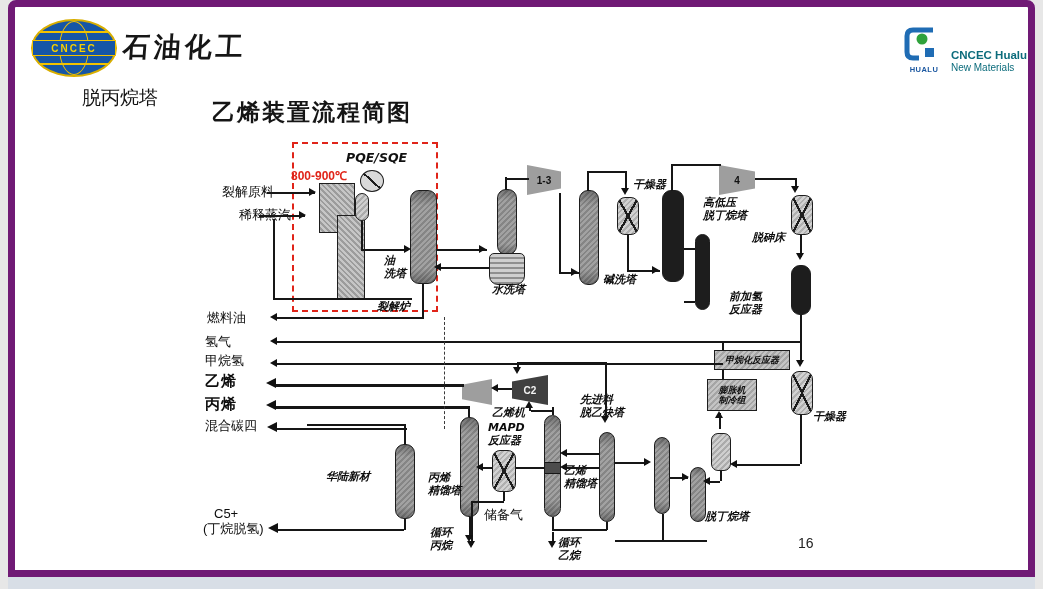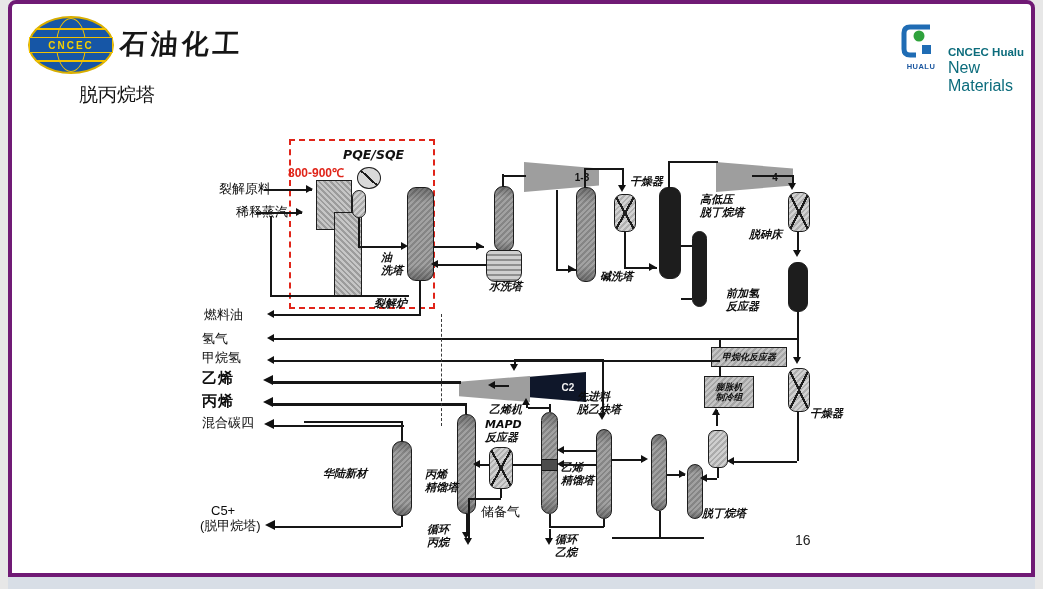--- a/index.html
+++ b/index.html
@@ -1,36 +1,36 @@
 <!DOCTYPE html>
 <html><head>
 <meta charset="utf-8">
 <style>
   html,body{margin:0;padding:0;}
   body{width:1043px;height:589px;background:#e7e7e7;position:relative;overflow:hidden;
        font-family:"Liberation Sans",sans-serif;}
   .slide{position:absolute;left:8px;top:0;width:1027px;height:577px;background:#ffffff;
-         border:4px solid #701a75;border-radius:8px 8px 0 0;box-sizing:border-box;}
+         border:7px solid #701a75;border-radius:8px 8px 0 0;box-sizing:border-box;}
   .bottom-strip{position:absolute;left:8px;top:577px;width:1027px;height:12px;background:#d8dee6;}
 
   
   .cncec{position:absolute;left:16px;top:12px;width:86px;height:58px;}
   .cncec .globe{position:absolute;inset:0;background:#1656a6;border:2px solid #d8ae00;border-radius:50%;box-sizing:border-box;}
   .cncec .mer{position:absolute;left:28px;top:2px;width:30px;height:54px;border:1.5px solid #f2c200;border-radius:50%;box-sizing:border-box;}
   .cncec .par{position:absolute;left:8px;height:1.5px;width:70px;background:#f2c200;}
   .cncec .band{position:absolute;left:1px;top:21px;width:84px;height:16px;background:#1656a6;border:1.5px solid #f2c200;
                box-sizing:border-box;display:flex;align-items:center;justify-content:center;
                color:#f6cf00;font-weight:700;font-size:10px;letter-spacing:2px;}
   .brand-cn{position:absolute;left:108px;top:22px;font-size:27px;font-weight:900;color:#161616;
             transform:skewX(-4deg);letter-spacing:4px;}
   .hualu{position:absolute;left:886px;top:18px;width:130px;height:58px;}
   .hualu .htxt{position:absolute;left:0;top:40px;width:46px;text-align:center;font-size:7.5px;font-weight:700;color:#1b57a0;letter-spacing:.5px;}
   .hualu .cn{position:absolute;left:48px;top:0;font-size:21px;font-weight:700;color:#0c6c7c;letter-spacing:1px;}
   .hualu .en1{position:absolute;left:50px;top:24px;font-size:11.5px;font-weight:700;color:#0c6c7c;}
-  .hualu .en2{position:absolute;left:50px;top:37px;font-size:16px;color:#0c6c7c;}
+  .hualu .en2{position:absolute;left:50px;top:37px;font-size:10px;color:#0c6c7c;}
   .sec-title{position:absolute;left:67px;top:78px;font-size:19px;color:#111;}
   .dg-title{position:absolute;left:197px;top:90px;font-size:23px;font-weight:700;color:#151515;
             font-family:"DejaVu Serif",serif;letter-spacing:2px;}
   .note{position:absolute;left:825px;top:241px;font-size:19px;line-height:1.4;color:#111;white-space:pre-line;}
   .pageno{position:absolute;left:783px;top:528px;font-size:14px;color:#222;}
 
   
   .dg{position:absolute;inset:0;}
   .ln{position:absolute;background:#161616;}
   .dashv{position:absolute;width:0;border-left:1.5px dashed #3a3a3a;}
@@ -47,23 +47,23 @@
        background-blend-mode:multiply;}
   .col.dark{background:#1d1d1d;}
   .band{position:absolute;left:0;width:100%;height:10px;background:#4c4c4c;border-top:1px solid #161616;border-bottom:1px solid #161616;}
   .vx{position:absolute;border:1.6px solid #1d1d1d;border-radius:8px;box-sizing:border-box;
       background:
         linear-gradient(to top right,transparent calc(50% - 1.1px),#1d1d1d 0,#1d1d1d calc(50% + 1.1px),transparent 0),
         linear-gradient(to bottom right,transparent calc(50% - 1.1px),#1d1d1d 0,#1d1d1d calc(50% + 1.1px),transparent 0),
         repeating-linear-gradient(135deg,#d2d2d2 0 2px,#b0b0b0 2px 4px);}
   .comp{position:absolute;background:#9e9e9e;display:flex;align-items:center;justify-content:center;
         font-size:10px;font-weight:700;color:#111;
-        clip-path:polygon(0 0,100% 22%,100% 78%,0 100%);padding-left:41px;}
+        clip-path:polygon(0 0,100% 22%,100% 78%,0 100%);}
   .comp.m{clip-path:polygon(0 22%,100% 0,100% 100%,0 78%);}
-  .comp.darktxt{color:#f3f3f3;background:#0f172a;}
+  .comp.darktxt{color:#f3f3f3;background:#404040;}
   .furn{position:absolute;border:1.6px solid #1d1d1d;box-sizing:border-box;
         background:repeating-linear-gradient(45deg,#c6c6c6 0 2px,#9c9c9c 2px 4px);}
   .wbase{position:absolute;border:1.6px solid #1d1d1d;border-radius:5px 5px 9px 9px;box-sizing:border-box;
          background:repeating-linear-gradient(0deg,#8f8f8f 0 2px,#cfcfcf 2px 5px);}
   .gbox{position:absolute;border:1.5px solid #1d1d1d;box-sizing:border-box;
         background:repeating-linear-gradient(135deg,#c4c4c4 0 2px,#a5a5a5 2px 4px);
         display:flex;align-items:center;justify-content:center;text-align:center;
         font:italic 700 9px/1.15 "DejaVu Sans",sans-serif;color:#0d0d0d;white-space:pre-line;}
   .exch{position:absolute;border:1.6px solid #1d1d1d;border-radius:50%;box-sizing:border-box;
         background:linear-gradient(to top right,transparent calc(50% - 1px),#1d1d1d 0,#1d1d1d calc(50% + 1px),transparent 0),#d9d9d9;}
@@ -96,20 +96,21 @@
       <path d="M31 5 H11 Q5 5 5 11 V27 Q5 33 11 33 H17" fill="none" stroke="#1f6cb4" stroke-width="5"></path>
       <rect x="23" y="23" width="9" height="9" fill="#1f6cb4"></rect>
       <circle cx="20" cy="14" r="5.5" fill="#2fa23c"></circle>
     </svg>
     <div class="htxt">HUALU</div>
     <div class="en1">CNCEC Hualu</div>
     <div class="en2">New Materials</div>
   </div>
 
   <div class="sec-title">脱丙烷塔</div>
+  <div class="dg-title">乙烯装置流程简图</div>
   <div class="pageno">16</div>
 
   <div class="dg" id="dg">
 
     <div class="redbox"></div>
     <div class="temp">800-900℃</div>
     <div class="pqe">PQE/SQE</div>
 
     <div class="furn" style="left:304px;top:176px;width:36px;height:50px"></div>
     <div class="furn" style="left:322px;top:208px;width:28px;height:84px"></div>
@@ -146,21 +147,21 @@
 
     <div class="plab" style="left:207px;top:177px">裂解原料</div>
     <div class="plab" style="left:224px;top:200px">稀释蒸汽</div>
     <div class="plab" style="left:192px;top:303px">燃料油</div>
     <div class="plab" style="left:190px;top:327px">氢气</div>
     <div class="plab" style="left:190px;top:346px">甲烷氢</div>
     <div class="plab bold" style="left:190px;top:365px">乙烯</div>
     <div class="plab bold" style="left:190px;top:388px">丙烯</div>
     <div class="plab" style="left:190px;top:411px">混合碳四</div>
     <div class="plab" style="left:199px;top:499px">C5+</div>
-    <div class="plab" style="left:188px;top:514px">(脱甲烷塔)</div>
+    <div class="plab" style="left:188px;top:514px">(丁烷脱氢)</div>
     <div class="plab" style="left:469px;top:500px">储备气</div>
 
     <div class="lab" style="left:362px;top:293px">裂解炉</div>
     <div class="lab" style="left:369px;top:247px">油
 洗塔</div>
     <div class="lab" style="left:477px;top:276px">水洗塔</div>
     <div class="lab" style="left:588px;top:266px">碱洗塔</div>
     <div class="lab" style="left:618px;top:171px">干燥器</div>
     <div class="lab" style="left:688px;top:189px">高低压
 脱丁烷塔</div>

